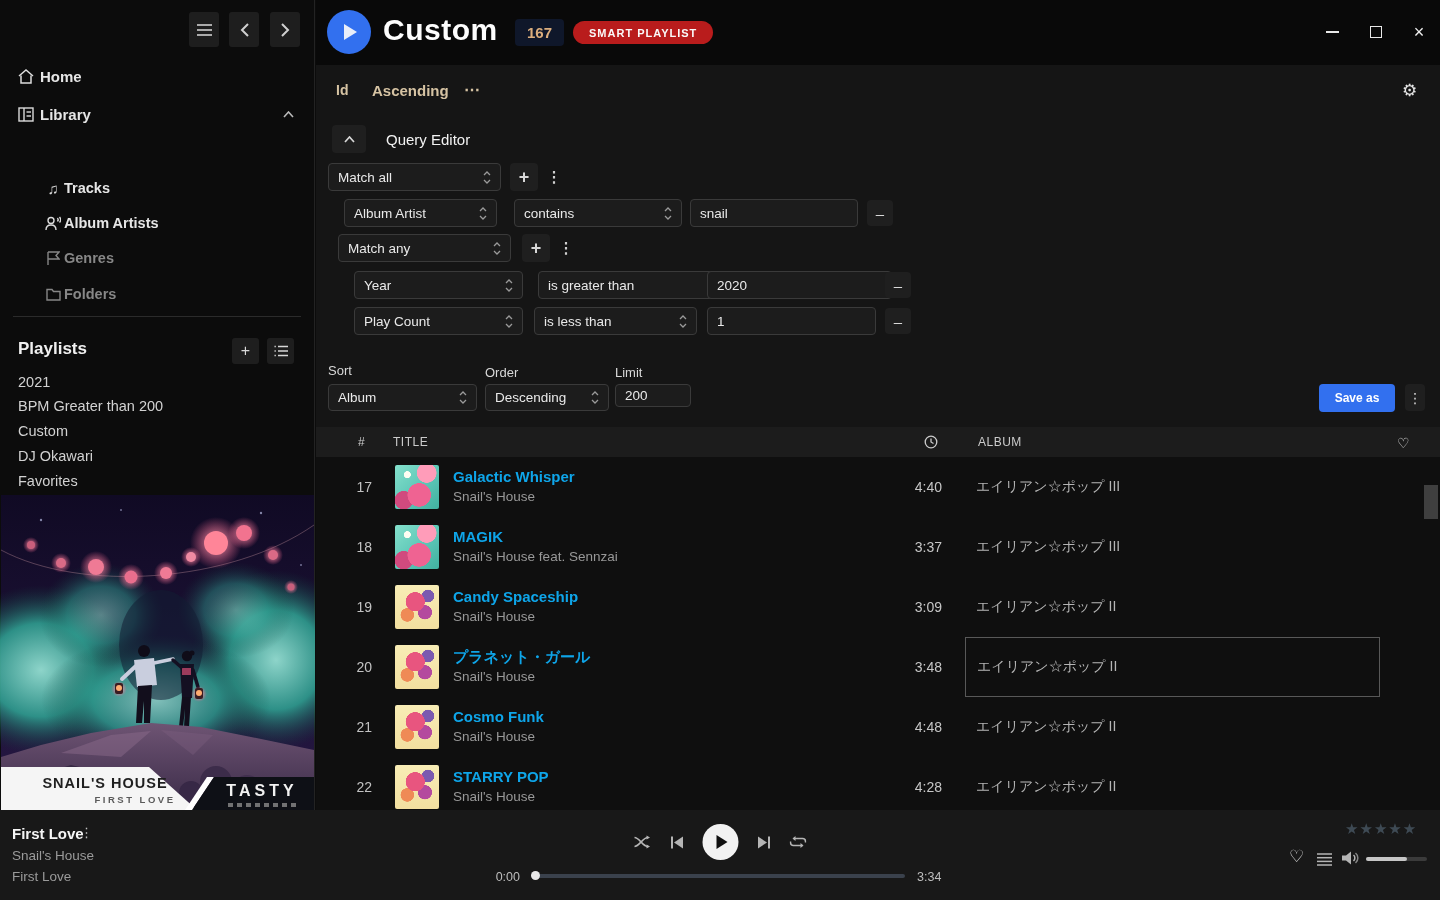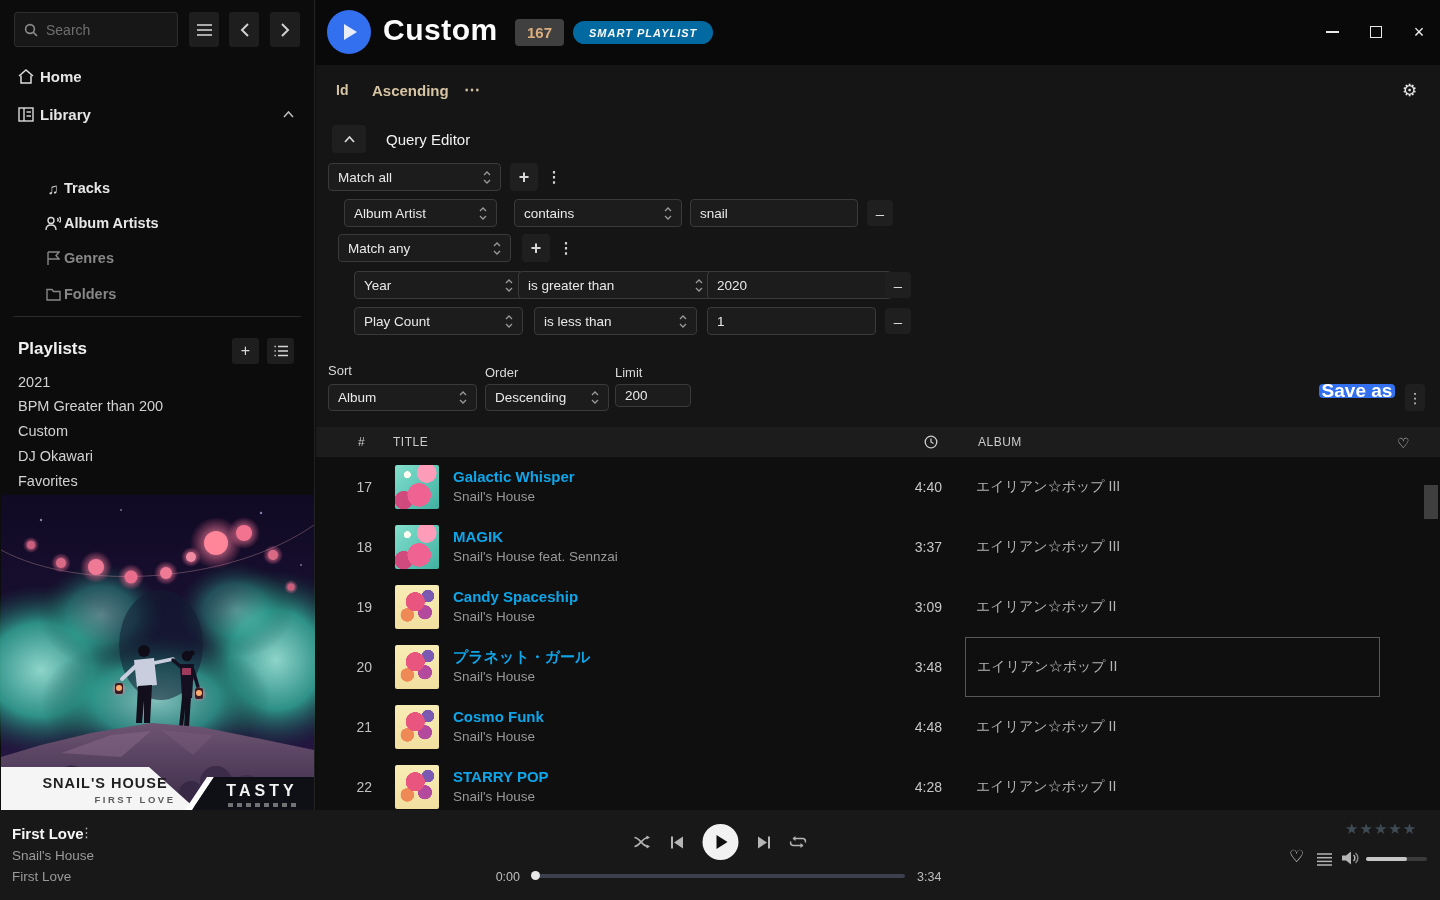--- a/index.html
+++ b/index.html
@@ -45,25 +45,25 @@
     background:repeating-linear-gradient(90deg,#8a8a8a 0 5px,transparent 5px 9px); opacity:.8; }
 
   
   #main { position:absolute; left:316px; top:0; width:1124px; height:810px; background:#151515; }
   #page-header { position:absolute; left:0; top:0; width:100%; height:65px; background:#090909; }
   .play-circle { position:absolute; left:11px; top:10px; width:44px; height:44px; border-radius:50%;
     background:#3270ef; display:flex; align-items:center; justify-content:center; cursor:pointer; }
   .play-circle .tri { width:0; height:0; border-left:13px solid #e9eef9;
     border-top:8px solid transparent; border-bottom:8px solid transparent; margin-left:3px; }
   #page-title { position:absolute; left:67px; top:13px; font-size:30px; font-weight:800; color:#fdfdfd; letter-spacing:.5px; }
-  .count-badge { position:absolute; left:199px; top:19px; height:27px; padding:0 12px; background:#404040;
+  .count-badge { position:absolute; left:199px; top:19px; height:27px; padding:0 12px; background:#0f172a;
     border-radius:4px; display:flex; align-items:center; font-size:15px; font-weight:bold; color:#dcae7d; }
-  .smart-badge { position:absolute; left:257px; top:21px; height:23px; padding:0 16px; background:#0369a1;
+  .smart-badge { position:absolute; left:257px; top:21px; height:23px; padding:0 16px; background:#b91c1c;
     border-radius:12px; display:flex; align-items:center; font-size:11px; font-weight:bold;
-    letter-spacing:1px; color:#fafafa;font-style:italic; }
+    letter-spacing:1px; color:#fafafa; }
   .winctl { position:absolute; top:18px; width:30px; height:28px; display:flex; align-items:center;
     justify-content:center; cursor:pointer; color:#e8e8e8; }
   .win-max-box { width:12px; height:12px; border:1.5px solid #e8e8e8; }
   .win-close-x { font-size:18px; line-height:1; color:#f0f0f0; }
   .win-min-bar { width:13px; height:2px; background:#e8e8e8; }
 
   #toolbar-sort { position:absolute; left:20px; top:82px; font-size:14px; font-weight:bold; color:#d6c3a3; cursor:pointer; }
   #toolbar-dir  { position:absolute; left:56px; top:82px; font-size:15px; font-weight:bold; color:#d6c3a3; cursor:pointer; }
   #toolbar-more { position:absolute; left:148px; top:80px; font-size:16px; font-weight:bold; color:#d6c3a3; cursor:pointer; }
   #gear { position:absolute; left:1086px; top:80px; font-size:17px; color:#e3e3e3; cursor:pointer; }
@@ -78,23 +78,23 @@
     padding:0 9px; font-size:13.5px; color:#e9e9e9; cursor:pointer; }
   .tinput input { background:transparent; border:none; outline:none; color:#e9e9e9; font-size:13.5px;
     width:100%; font-family:"Liberation Sans", sans-serif; }
   .spin { color:#9a9a9a; flex:none; margin-left:8px; }
   .plus-btn { position:absolute; width:28px; height:28px; font-size:18px; font-weight:bold; }
   .kebab { position:absolute; width:16px; height:28px; display:flex; align-items:center;
     justify-content:center; font-size:15px; font-weight:bold; color:#cfcfcf; cursor:pointer; }
   .minus-btn { position:absolute; width:26px; height:26px; font-size:15px; }
 
   .form-label { position:absolute; font-size:13px; color:#d8d8d8; }
-  .saveas { position:absolute; left:1003px; top:384px; width:76px; height:14px; background:#3270ef;
+  .saveas { position:absolute; left:1003px; top:384px; width:76px; height:28px; background:#3270ef;
     border-radius:4px; display:flex; align-items:center; justify-content:center;
-    font-size:19px; font-weight:bold; color:#fff; cursor:pointer; }
+    font-size:12px; font-weight:bold; color:#fff; cursor:pointer; }
 
   
   #thead { position:absolute; left:0; top:427px; width:1124px; height:30px; background:#1c1c1c;
     font-size:12px; color:#cccccc; letter-spacing:.5px; }
   #thead .h { position:absolute; top:8px; }
   #tracklist { position:absolute; left:0; top:457px; width:1124px; height:353px; background:#0f0f0f; overflow:hidden; }
   .trow { position:relative; width:100%; height:60px; cursor:pointer; }
   .tnum { position:absolute; left:14px; top:22px; width:42px; text-align:right; font-size:14px; color:#c2c2c2; }
   .tthumb { position:absolute; left:79px; top:8px; width:44px; height:44px; border-radius:2px; }
   .art3 {
@@ -143,27 +143,20 @@
   #love { position:absolute; left:1289px; top:36px; font-size:17px; color:#d5d5d5; cursor:pointer; }
   #queue-ic { position:absolute; left:1317px; top:42px; cursor:pointer; color:#b5b5b5; }
   #vol-ic { position:absolute; left:1341px; top:40px; cursor:pointer; color:#b5b5b5; }
   #volbar { position:absolute; left:1366px; top:47px; width:61px; height:4px; border-radius:2px; background:#3b3b3b; cursor:pointer; }
   #volfill { width:41px; height:4px; border-radius:2px; background:#c6c6c6; }
 </style>
 </head>
 <body>
 
 <aside id="sidebar">
-  <div class="searchbox">
-    <svg width="14" height="14" viewBox="0 0 14 14" fill="none" stroke="#8a8a8a" stroke-width="1.6">
-        <circle cx="6" cy="6" r="4.4"></circle>
-        <line x1="9.4" y1="9.4" x2="13" y2="13"></line>
-      </svg>
-    <input placeholder="Search" style="">
-  </div>
   <div class="navbtn" style="left:189px">
     <svg width="15" height="12" viewBox="0 0 15 12" stroke="#d0d0d0" stroke-width="1.6">
         <line x1="0" y1="1" x2="15" y2="1"></line>
         <line x1="0" y1="6" x2="15" y2="6"></line>
         <line x1="0" y1="11" x2="15" y2="11"></line>
       </svg>
   </div>
   <div class="navbtn" style="left:229px">
     <svg width="9" height="14" viewBox="0 0 9 14" fill="none" stroke="#d0d0d0" stroke-width="2">
         <polyline points="8,1 2,7 8,13"></polyline>
@@ -420,21 +413,21 @@
     </div>
   <div class="kebab" style="left:242px;top:234px">⋮</div>
 
   <div class="select" style="left:38px;top:271px;width:169px">
     <span>Year</span>
     <svg class="spin" width="8" height="13" viewBox="0 0 8 13" fill="none" stroke="currentColor" stroke-width="1.3">
         <polyline points="1,4 4,1 7,4"></polyline>
         <polyline points="1,9 4,12 7,9"></polyline>
       </svg>
   </div>
-  <div class="select" style="left:202px;top:271px;width:195px">
+  <div class="select" style="left:222px;top:271px;width:195px">
     <span>is greater than</span>
     <svg class="spin" width="8" height="13" viewBox="0 0 8 13" fill="none" stroke="currentColor" stroke-width="1.3">
         <polyline points="1,4 4,1 7,4"></polyline>
         <polyline points="1,9 4,12 7,9"></polyline>
       </svg>
   </div>
   <div class="tinput" style="left:391px;top:271px;width:185px">
     <input value="2020" style="">
   </div>
   <div class="sq-btn minus-btn" style="left:569px;top:272px">

